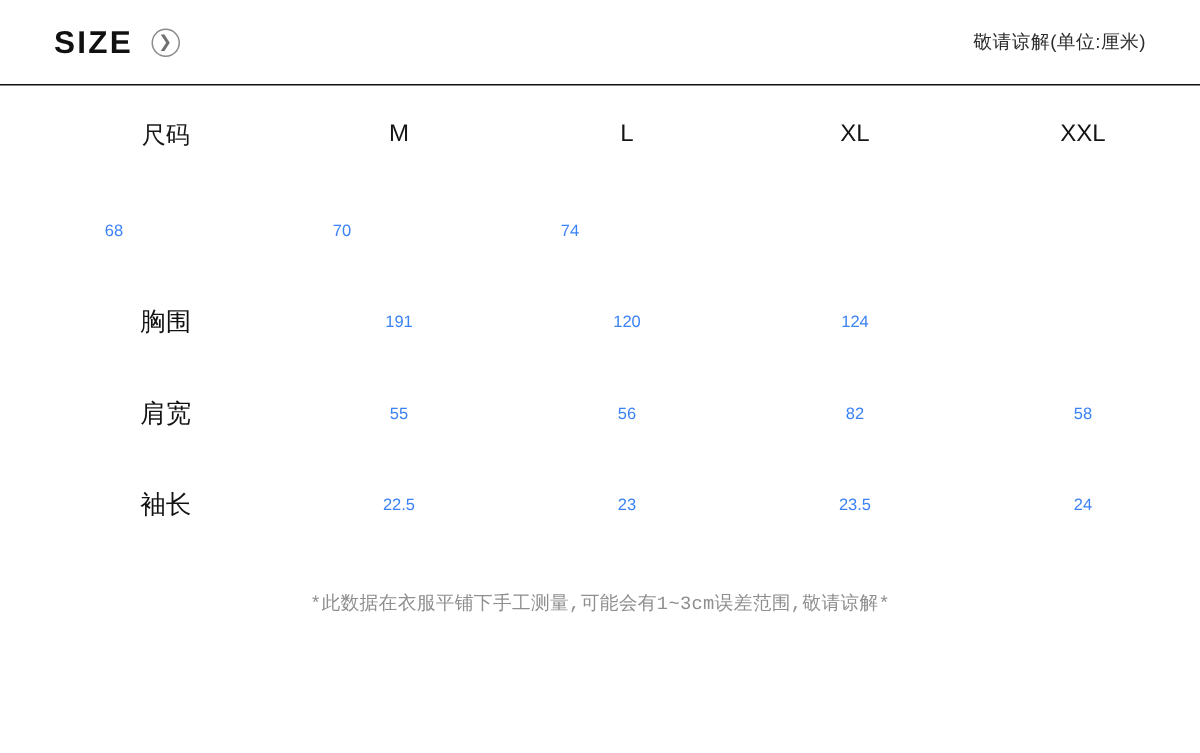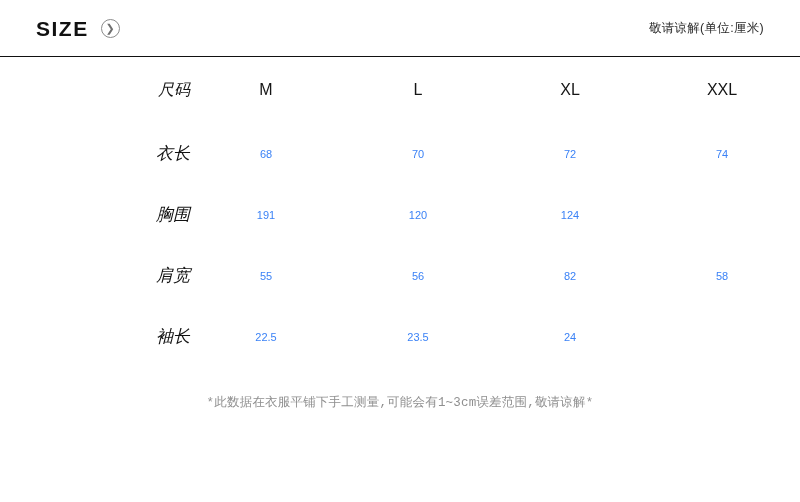--- a/index.html
+++ b/index.html
@@ -82,26 +82,25 @@
   .row:first-child {
     height: 66px;
   }
   .cell {
     text-align: center;
     font-size: 11px;
     color: #3b82f6;
   }
   .cell-label {
     width: 190px;
-    text-align: right;
+    text-align: center;
     padding-left: 31px;
     box-sizing: border-box;
     font-size: 17px;
     color: #121212;
-    font-style: italic;
   }
   .cell-val {
     width: 152px;
     box-sizing: border-box;
   }
   .row-head .cell-val,
   .row-head .cell-label {
     font-size: 16px;
     color: #151515;
   }
@@ -136,24 +135,22 @@
 
     <div class="row row-head">
       <div class="cell cell-label">尺码</div>
       <div class="cell cell-val">M</div>
       <div class="cell cell-val">L</div>
       <div class="cell cell-val">XL</div>
       <div class="cell cell-val">XXL</div>
     </div>
 
     <div class="row">
-      <div class="cell cell-label">衣长</div>
       <div class="cell cell-val">68</div>
       <div class="cell cell-val">70</div>
-      <div class="cell cell-val">72</div>
       <div class="cell cell-val">74</div>
     </div>
 
     <div class="row">
       <div class="cell cell-label">胸围</div>
       <div class="cell cell-val">191</div>
       <div class="cell cell-val">120</div>
       <div class="cell cell-val">124</div>
     </div>
 
@@ -161,20 +158,21 @@
       <div class="cell cell-label">肩宽</div>
       <div class="cell cell-val">55</div>
       <div class="cell cell-val">56</div>
       <div class="cell cell-val">82</div>
       <div class="cell cell-val">58</div>
     </div>
 
     <div class="row">
       <div class="cell cell-label">袖长</div>
       <div class="cell cell-val">22.5</div>
+      <div class="cell cell-val">23</div>
       <div class="cell cell-val">23.5</div>
       <div class="cell cell-val">24</div>
     </div>
 
   </div>
 
   <div class="footnote">*此数据在衣服平铺下手工测量,可能会有1~3cm误差范围,敬请谅解*</div>
 
 </div>
 

